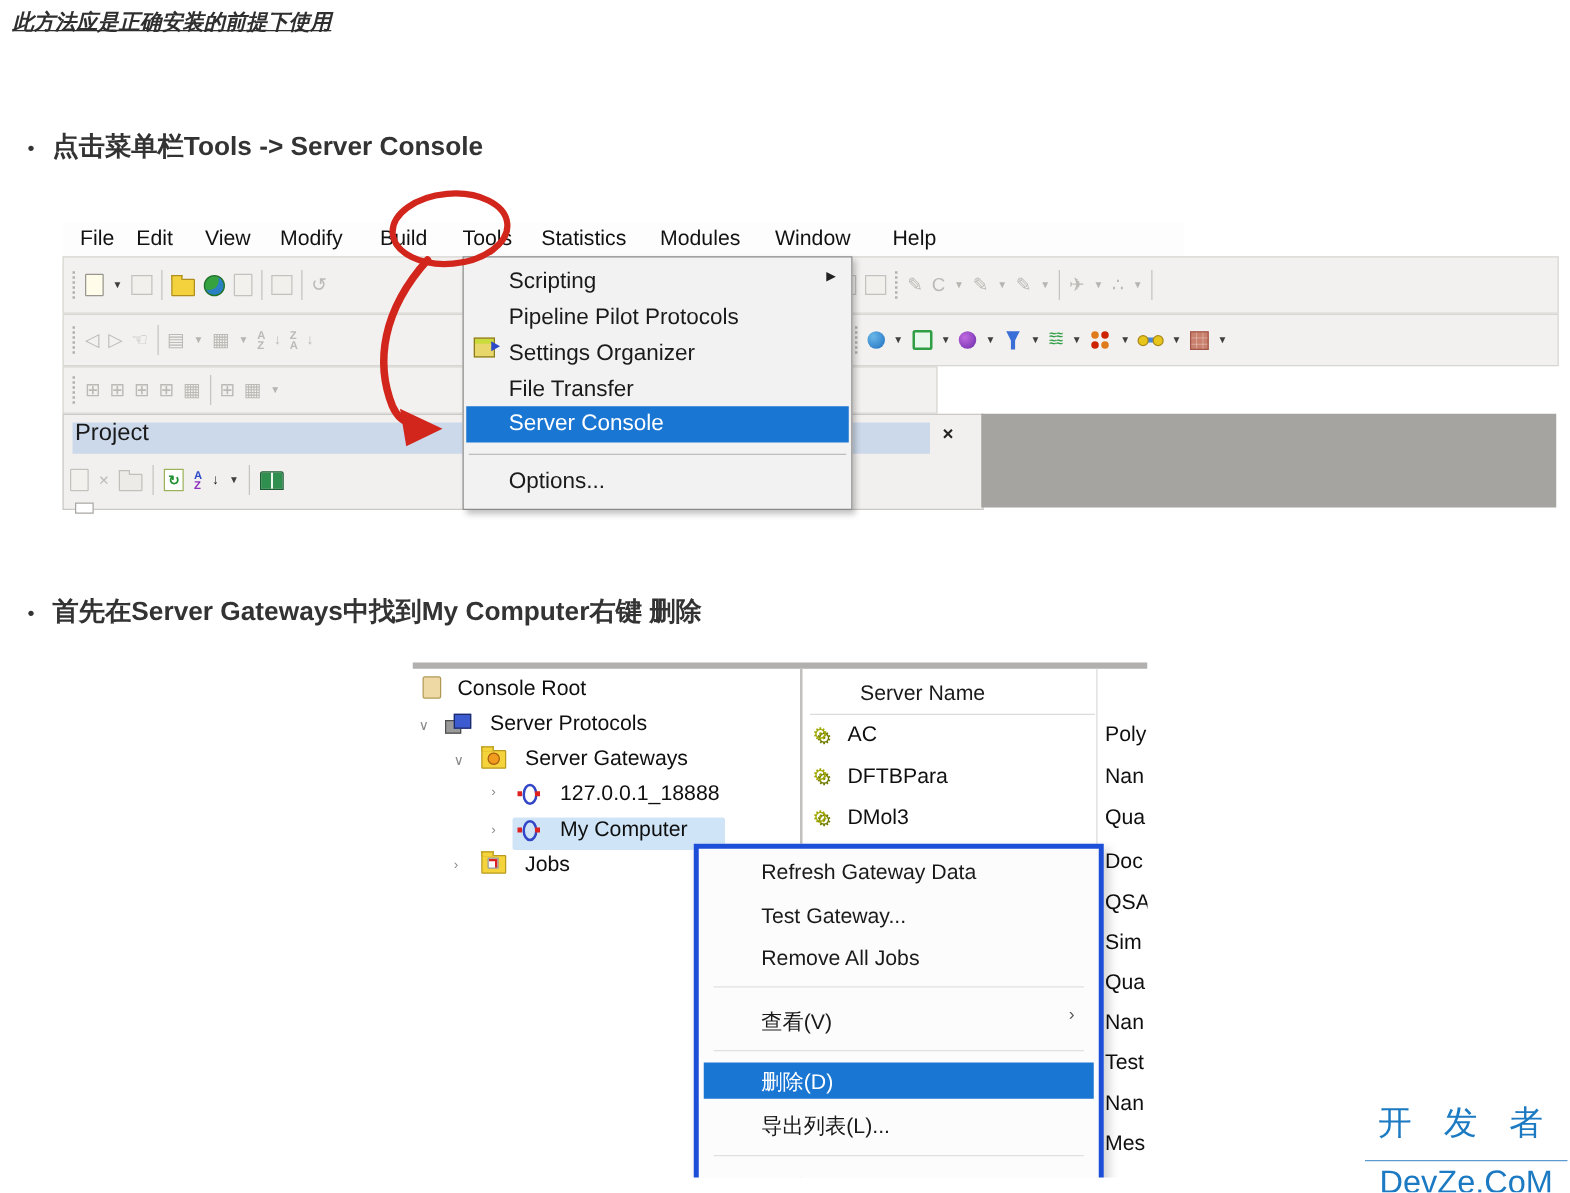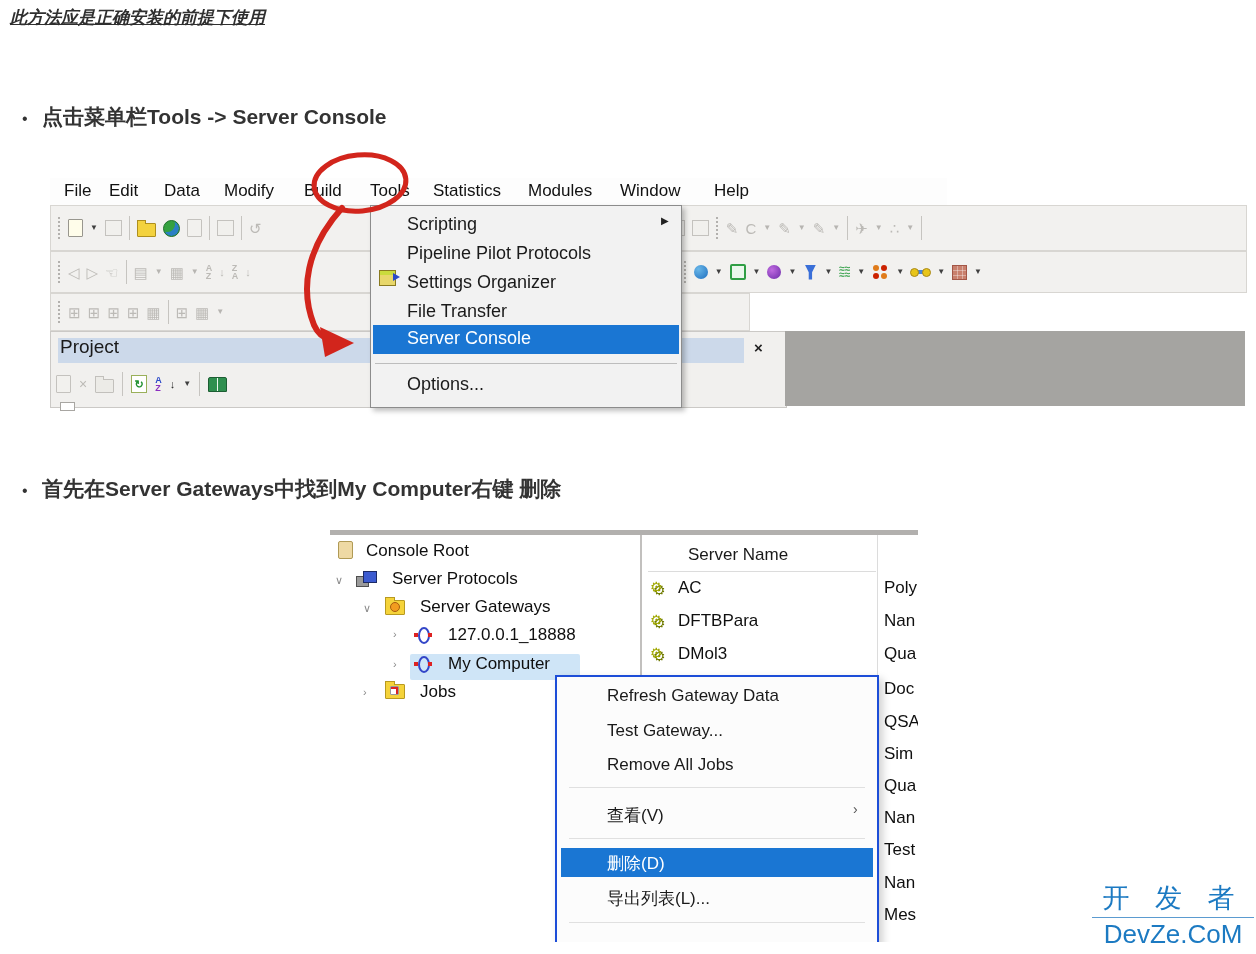--- a/index.html
+++ b/index.html
@@ -109,51 +109,51 @@
   .ic-gw::before{content:"";position:absolute;left:4px;top:0;width:8px;height:13px;border:2px solid #3346c8;border-radius:50%;}
   .ic-gw::after{content:"";position:absolute;left:0;top:6px;width:18px;height:4px;
                 background:linear-gradient(90deg,#d22 4px,transparent 4px,transparent 14px,#d22 14px);}
   .ic-gears{position:absolute;font-size:14px;color:#a0a800;text-shadow:3px 3px 0 #6f7a00;line-height:1;}
   .lhead{position:absolute;font-size:17px;color:#1a1a1a;white-space:nowrap;margin-left:36px;}
   .lrow{position:absolute;font-size:17px;color:#0f0f0f;white-space:nowrap;}
   .hline{position:absolute;left:318px;top:43px;width:228px;height:1px;background:#dcdcdc;}
   .cline{position:absolute;left:547px;top:7px;width:1px;height:407px;background:#dcdcdc;}
 
   
-  .ctx{position:absolute;left:225px;top:147px;width:320px;height:267px;background:#fcfcfc;border:2px solid #1d4ed8;
+  .ctx{position:absolute;left:225px;top:147px;width:320px;height:267px;background:#fcfcfc;border:4px solid #1d4ed8;
        box-shadow:4px 4px 8px rgba(0,0,0,.18);z-index:30;}
   .cmi{position:absolute;left:50px;font-size:17px;color:#1a1a1a;white-space:nowrap;}
   .cmi.sel{color:#fff;}
   .csep{position:absolute;left:12px;width:296px;height:1px;background:#e0e0e0;}
   .chl{position:absolute;left:4px;top:171px;width:312px;height:29px;}
   .csub{position:absolute;left:296px;top:124px;font-size:14px;color:#555;}
 
   
   .wm{left:1092px;top:880px;width:162px;text-align:center;}
-  .wm1{font-size:27px;letter-spacing:9px;padding-bottom:1px;border-bottom:1px solid #5b9bd0;white-space:nowrap;}
+  .wm1{font-size:27px;letter-spacing:9px;padding-bottom:12px;border-bottom:1px solid #5b9bd0;white-space:nowrap;}
   .wm2{font-size:26px;margin-top:1px;white-space:nowrap;}
 </style>
 </head>
 <body>
 
 <div class="page">
 
   <div class="abs doc-title">此方法应是正确安装的前提下使用</div>
 
   <div class="abs" style="left:22px;top:103px;">
     <span class="bdot">•</span>
     <span class="bullet" style="margin-left:10px;">点击菜单栏Tools -&gt; Server Console</span>
   </div>
 
   <div class="abs shot1">
 
     <div class="abs menubar">
       <span class="mi" style="left:14px">File</span>
       <span class="mi" style="left:59px">Edit</span>
-      <span class="mi" style="left:114px">Data</span>
+      <span class="mi" style="left:114px">View</span>
       <span class="mi" style="left:174px">Modify</span>
       <span class="mi" style="left:254px">Build</span>
       <span class="mi" style="left:320px">Tools</span>
       <span class="mi" style="left:383px">Statistics</span>
       <span class="mi" style="left:478px">Modules</span>
       <span class="mi" style="left:570px">Window</span>
       <span class="mi" style="left:664px">Help</span>
     </div>
 
     <div class="tb row1">

